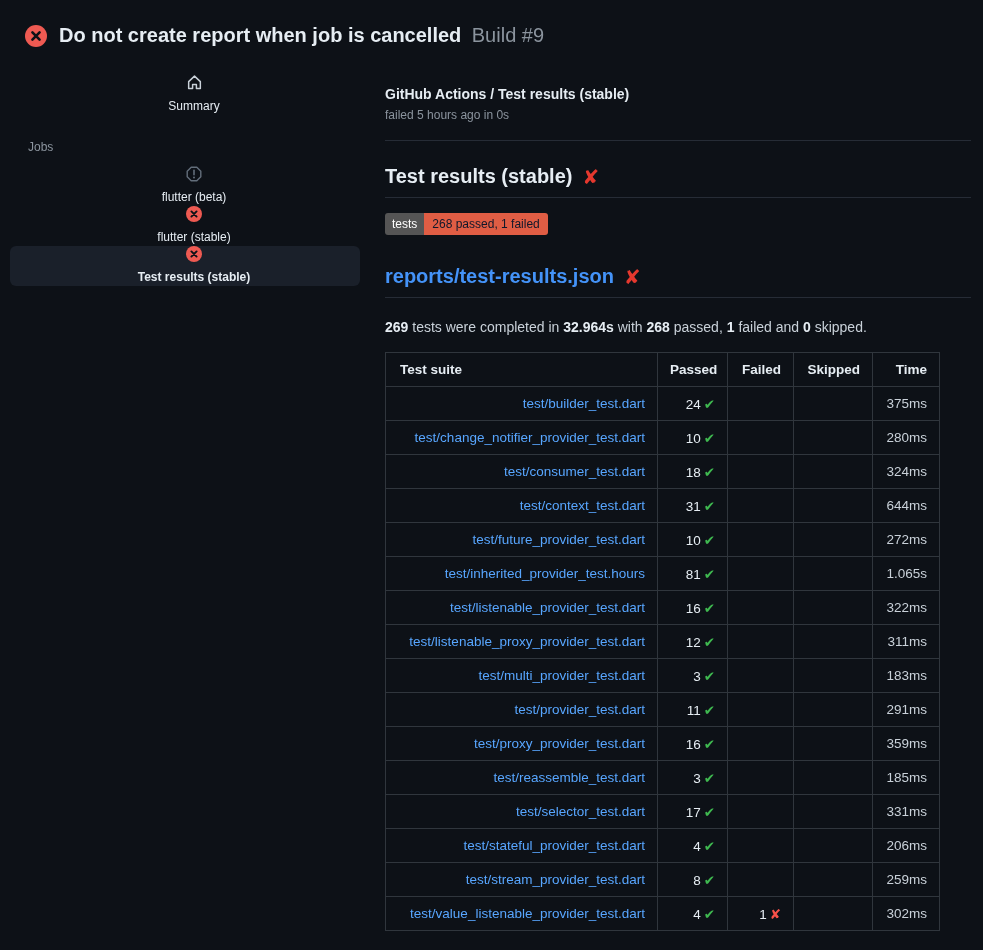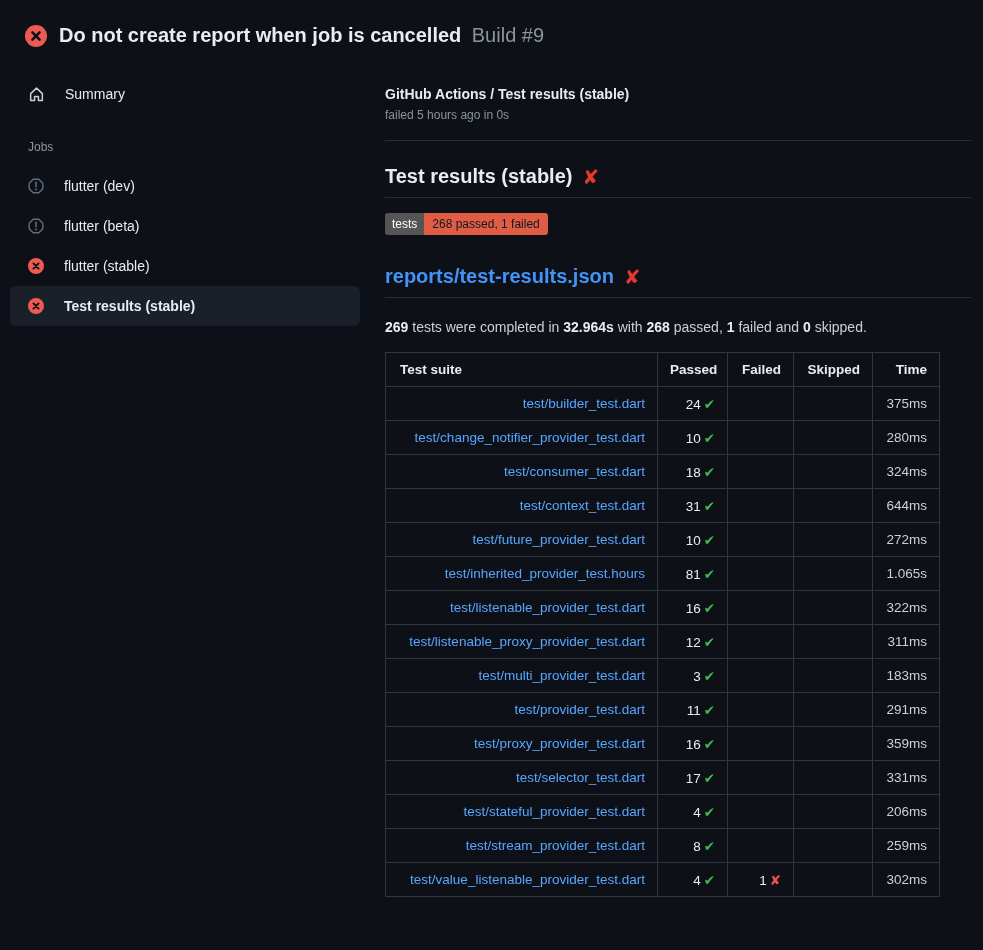--- a/index.html
+++ b/index.html
@@ -18,22 +18,22 @@
     position:relative;
   }
   
   .app-header{display:flex;align-items:center;gap:12px;padding:15px 0 0 25px;height:56px;}
   .status-circle{width:22px;height:22px;flex:0 0 auto;}
   .app-title{font-size:20px;font-weight:bold;color:var(--text-primary);}
   .app-build{font-size:20px;font-weight:normal;color:var(--text-secondary);margin-left:6px;}
   
   .sidebar{position:absolute;left:0;top:66px;width:370px;padding:0 10px;}
   .sidebar-item{
-    display:flex;align-items:center;gap:20px;height:40px;border-radius:6px;
-    padding:0 0 0 18px;cursor:pointer;font-size:14px;color:var(--text-primary);
+    display:flex;align-items:center;gap:8px;height:40px;border-radius:6px;
+    padding:0 0 0 18px;cursor:pointer;font-size:12px;color:var(--text-primary);flex-direction:column;
   }
   .sidebar-item.selected{background:var(--panel-selected);font-weight:bold;}
   .sidebar-summary{margin-top:8px;margin-bottom:12px;}
   .sidebar-section-label{font-size:12px;color:var(--text-secondary);padding:14px 0 12px 18px;}
   .job-icon{width:16px;height:16px;flex:0 0 auto;}
   .job-item .icon-cancelled{color:var(--muted-icon);}
   .home-icon{width:17px;height:17px;color:#c9d1d9;}
   
   .main{position:absolute;left:385px;top:80px;width:586px;}
   .breadcrumb{font-size:14px;font-weight:bold;color:var(--text-primary);margin-top:6px;}
@@ -79,29 +79,20 @@
 
 <div class="sidebar">
   <div class="sidebar-item sidebar-summary">
     <svg class="home-icon" viewBox="0 0 16 16">
       <path d="M2.5 7.2 L8 2 L13.5 7.2 V13.7 H9.8 V9.8 H6.2 V13.7 H2.5 Z" fill="none" stroke="currentColor" stroke-width="1.4" stroke-linejoin="round"></path>
     </svg>
     <span>Summary</span>
   </div>
   <div class="sidebar-section-label">Jobs</div>
   <div id="jobs-list">
-  <div class="sidebar-item job-item cancelled">
-    <svg class="job-icon icon-cancelled" viewBox="0 0 16 16">
-      <path d="M5.2 1.2 H10.8 L14.8 5.2 V10.8 L10.8 14.8 H5.2 L1.2 10.8 V5.2 Z" fill="none" stroke="currentColor" stroke-width="1.4" stroke-linejoin="round"></path>
-      <line x1="8" y1="4.4" x2="8" y2="8.8" stroke="currentColor" stroke-width="1.6" stroke-linecap="round"></line>
-      <circle cx="8" cy="11.4" r="1" fill="currentColor"></circle>
-    </svg>
-
-    <span class="job-label">flutter (dev)</span>
-  </div>
 
   <div class="sidebar-item job-item cancelled">
     <svg class="job-icon icon-cancelled" viewBox="0 0 16 16">
       <path d="M5.2 1.2 H10.8 L14.8 5.2 V10.8 L10.8 14.8 H5.2 L1.2 10.8 V5.2 Z" fill="none" stroke="currentColor" stroke-width="1.4" stroke-linejoin="round"></path>
       <line x1="8" y1="4.4" x2="8" y2="8.8" stroke="currentColor" stroke-width="1.6" stroke-linecap="round"></line>
       <circle cx="8" cy="11.4" r="1" fill="currentColor"></circle>
     </svg>
 
     <span class="job-label">flutter (beta)</span>
   </div>
@@ -317,20 +308,33 @@
     <td class="num-cell">
       <span class="count-num passed-num">16</span><span class="check">✔</span>
     </td>
     <td class="num-cell"></td>
     <td class="num-cell">
       <span class="count-num skipped-num"></span>
     </td>
     <td class="num-cell">359ms</td>
   </tr>
 
+  <tr>
+    <td class="cell-suite">
+      <a class="suite-link">test/reassemble_test.dart</a>
+    </td>
+    <td class="num-cell">
+      <span class="count-num passed-num">3</span><span class="check">✔</span>
+    </td>
+    <td class="num-cell"></td>
+    <td class="num-cell">
+      <span class="count-num skipped-num"></span>
+    </td>
+    <td class="num-cell">185ms</td>
+  </tr>
 
   <tr>
     <td class="cell-suite">
       <a class="suite-link">test/selector_test.dart</a>
     </td>
     <td class="num-cell">
       <span class="count-num passed-num">17</span><span class="check">✔</span>
     </td>
     <td class="num-cell"></td>
     <td class="num-cell">

